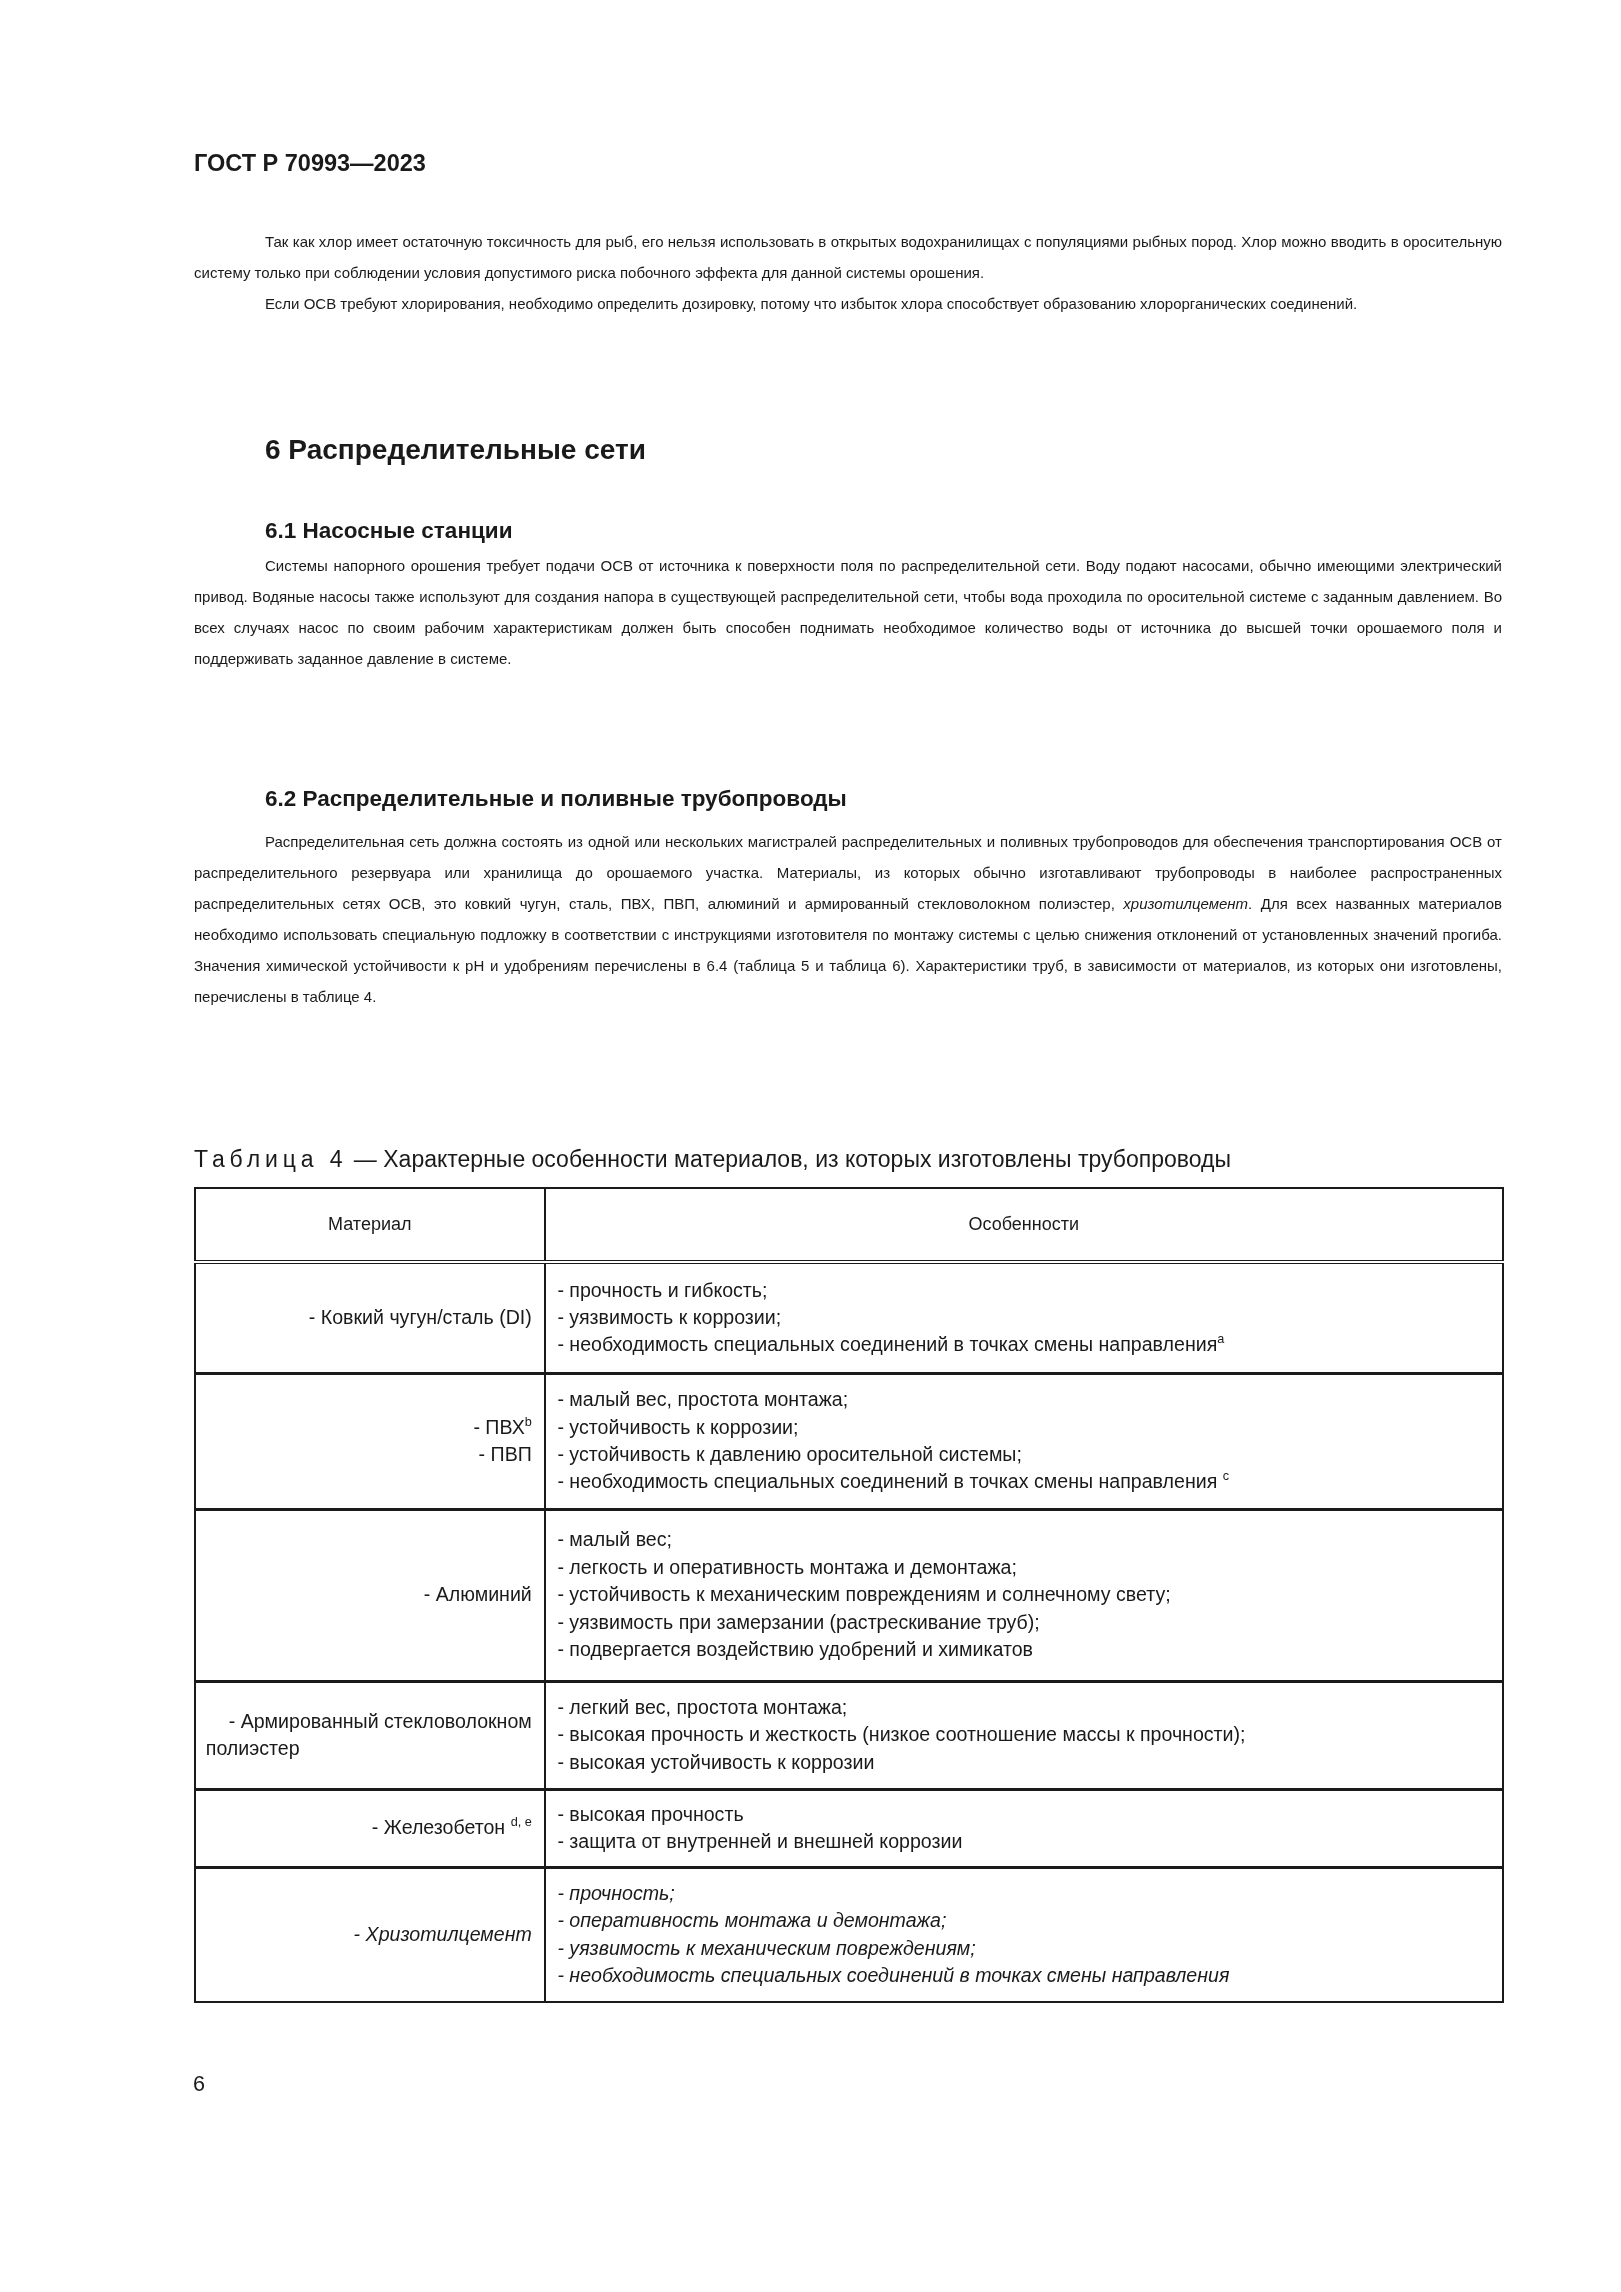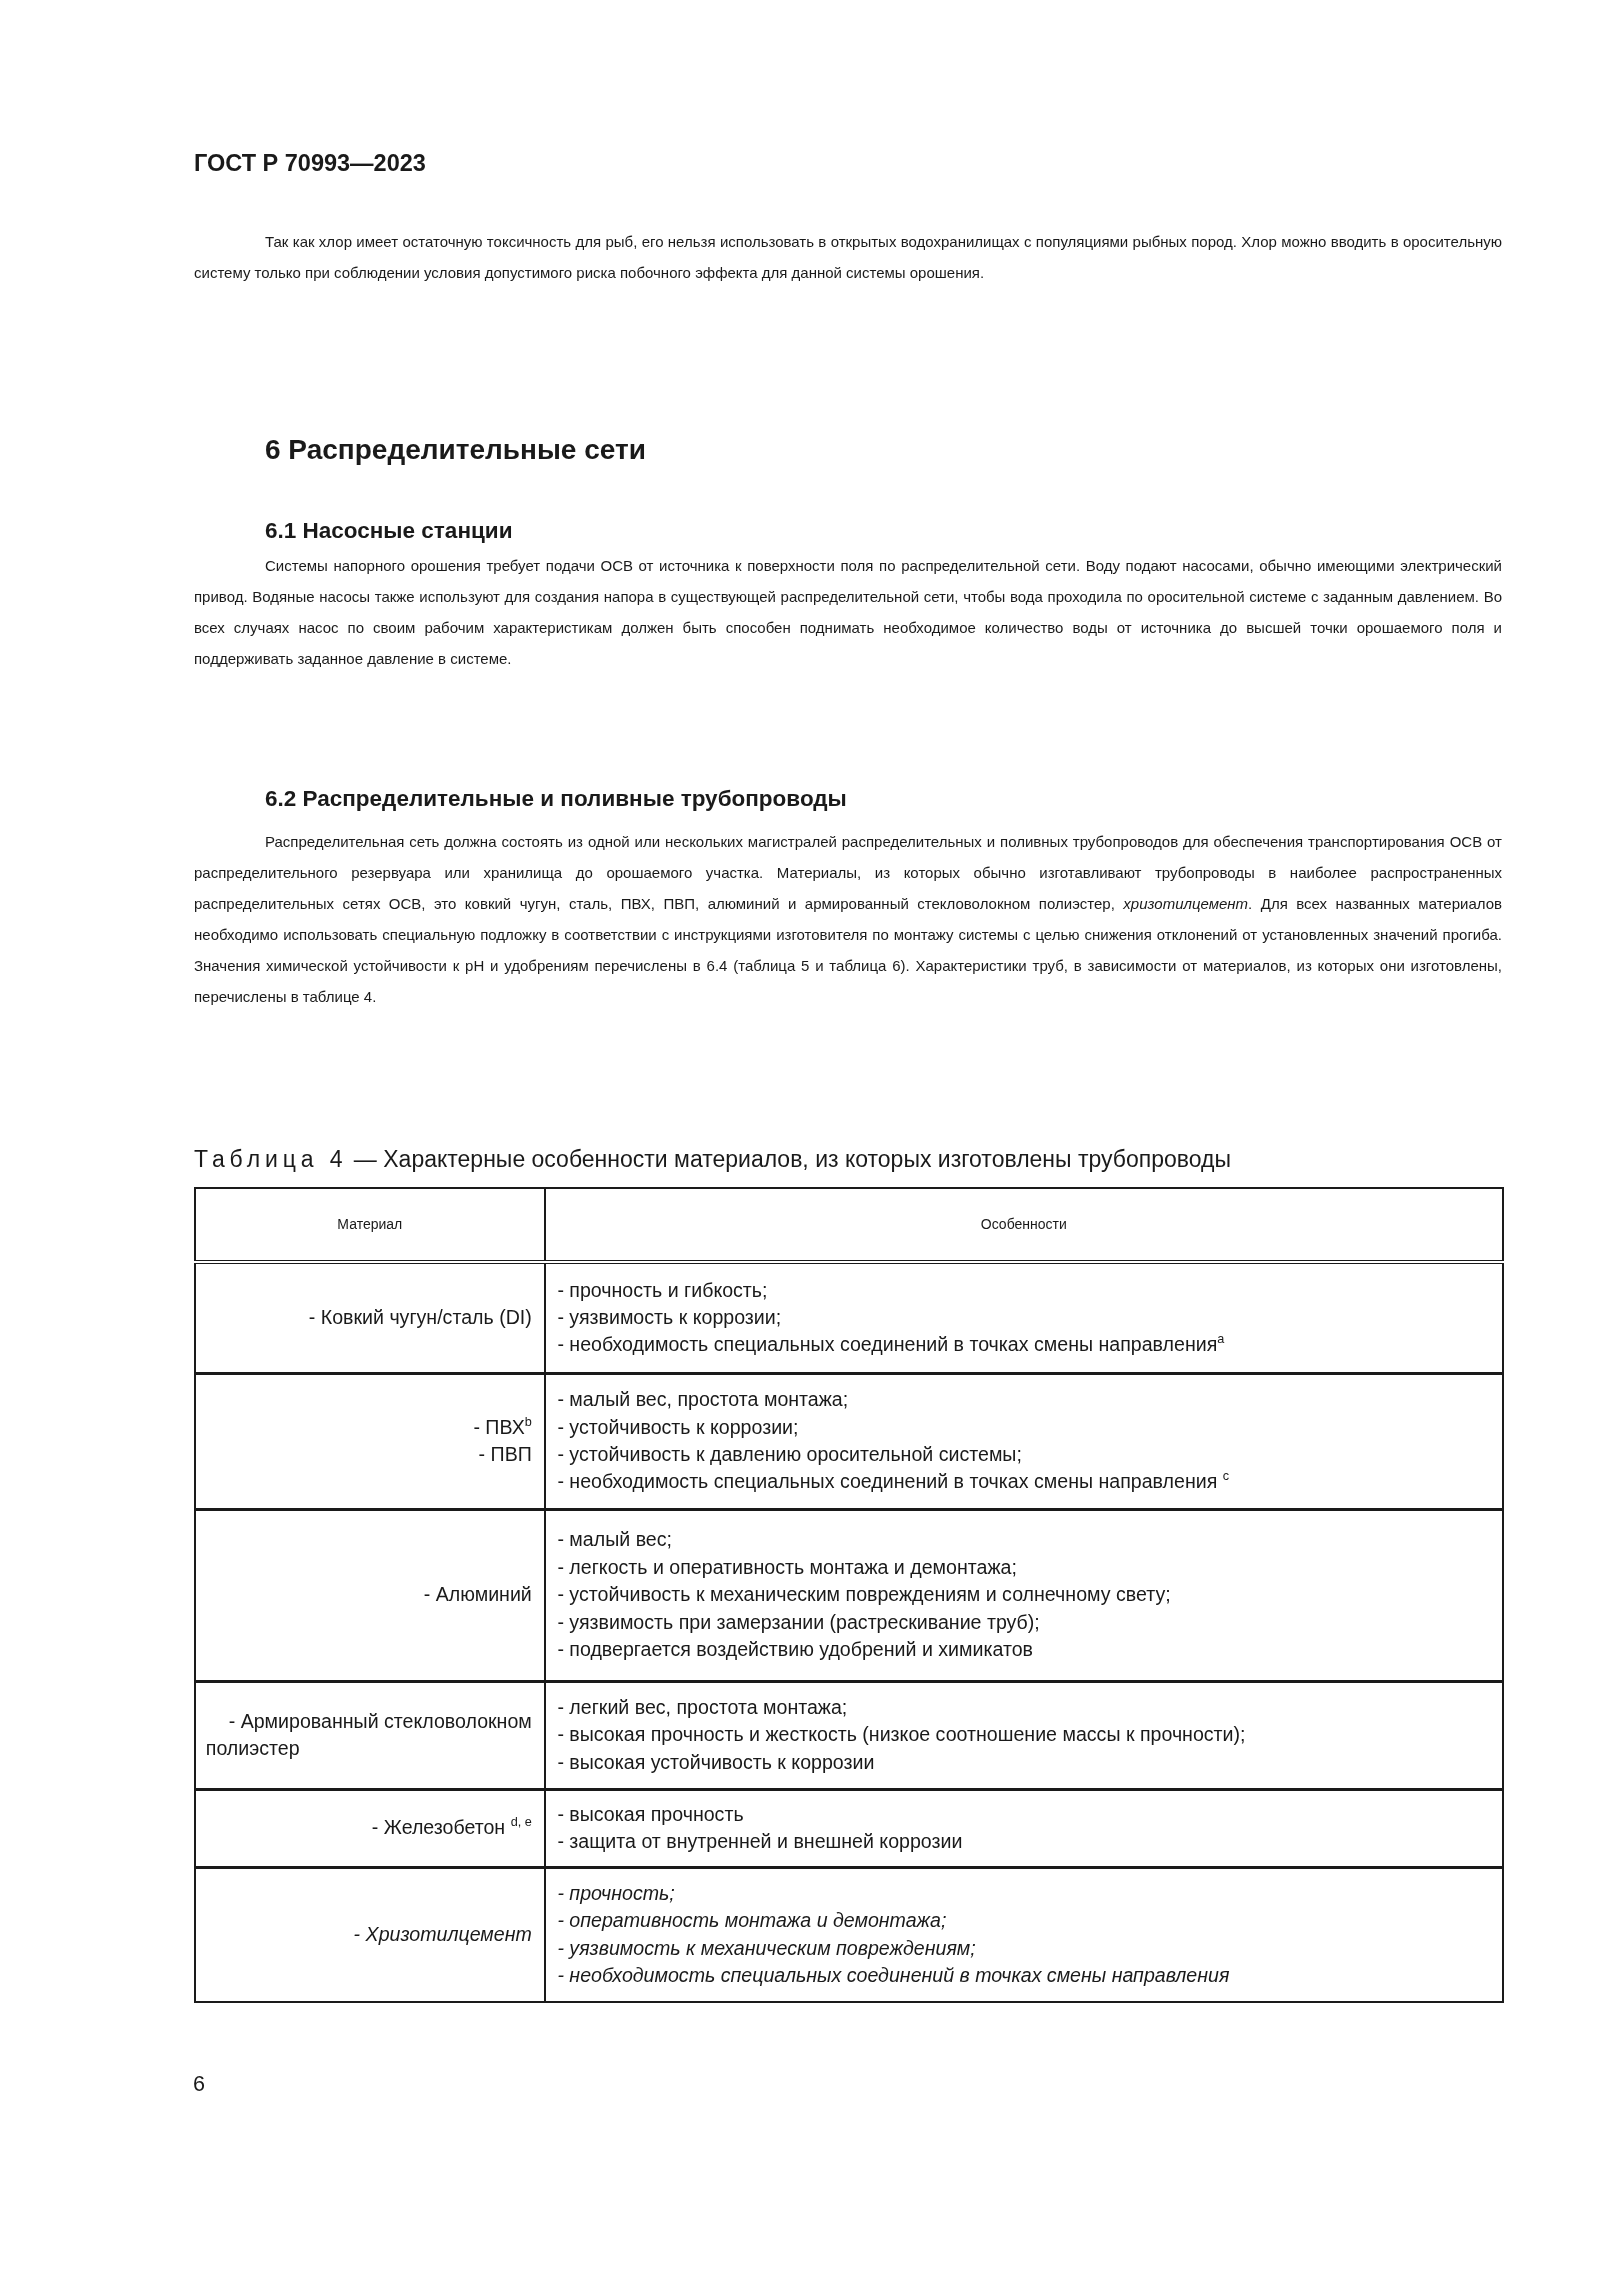--- a/index.html
+++ b/index.html
@@ -10,36 +10,37 @@
   .para { left: 194px; width: 1308px; font-size: 15px; line-height: 31px; text-align: justify; }
   .para p { margin: 0; text-indent: 71px; text-align: justify; }
   .h1 { left: 265px; font-size: 28px; font-weight: bold; line-height: 35px; }
   .h2 { left: 265px; font-size: 22.5px; font-weight: bold; line-height: 27.4px; }
   .caption { left: 194px; font-size: 23px; line-height: 23.5px; }
   .caption .sp { letter-spacing: 4.9px; }
   table.t4 { position: absolute; left: 194px; top: 1187px; width: 1310px; border-collapse: collapse;
              font-size: 19.6px; line-height: 27.4px; }
   table.t4 td, table.t4 th { border: 2px solid #1a1a1a; vertical-align: middle; padding: 0 11.8px; font-weight: normal; }
   table.t4 tr.row td { border-top: 3.9px solid #1a1a1a; }
-  table.t4 th { font-size: 14px; text-align: center; height: 71px; border-bottom: 4.9px double #1a1a1a; }
+  table.t4 th { font-size: 18px; text-align: center; height: 71px; border-bottom: 4.9px double #1a1a1a; }
   table.t4 td.mat { width: 326px; padding-left: 9.8px; text-align: right; }
   table.t4 td.feat { padding-left: 11.8px; }
   table.t4 .line { display: block; }
   table.t4 .it { font-style: italic; }
   sup { font-size: 12.7px; line-height: 0; vertical-align: 7.8px; }
   .justify-mat { text-align: justify; text-align-last: left; }
   .pageno { left: 193px; top: 2071px; font-size: 21.6px; }
 </style>
 </head>
 <body>
 
 <div class="abs doc-code">ГОСТ Р 70993—2023</div>
 
 <div class="abs para" style="top:226px;">
   <p>Так как хлор имеет остаточную токсичность для рыб, его нельзя использовать в открытых водохранилищах с популяциями рыбных пород. Хлор можно вводить в оросительную систему только при соблюдении условия допустимого риска побочного эффекта для данной системы орошения.</p>
+  <p>Если ОСВ требуют хлорирования, необходимо определить дозировку, потому что избыток хлора способствует образованию хлорорганических соединений.</p>
 </div>
 
 <div class="abs h1" style="top:432px;">6  Распределительные сети</div>
 
 <div class="abs h2" style="top:517px;">6.1  Насосные станции</div>
 
 <div class="abs para" style="top:550px;">
   <p>Системы напорного орошения требует подачи ОСВ от источника к поверхности поля по распределительной сети. Воду подают насосами, обычно имеющими электрический привод. Водяные насосы также используют для создания напора в существующей распределительной сети, чтобы вода проходила по оросительной системе с заданным давлением. Во всех случаях насос по своим рабочим характеристикам должен быть способен поднимать необходимое количество воды от источника до высшей точки орошаемого поля и поддерживать заданное давление в системе.</p>
 </div>
 

